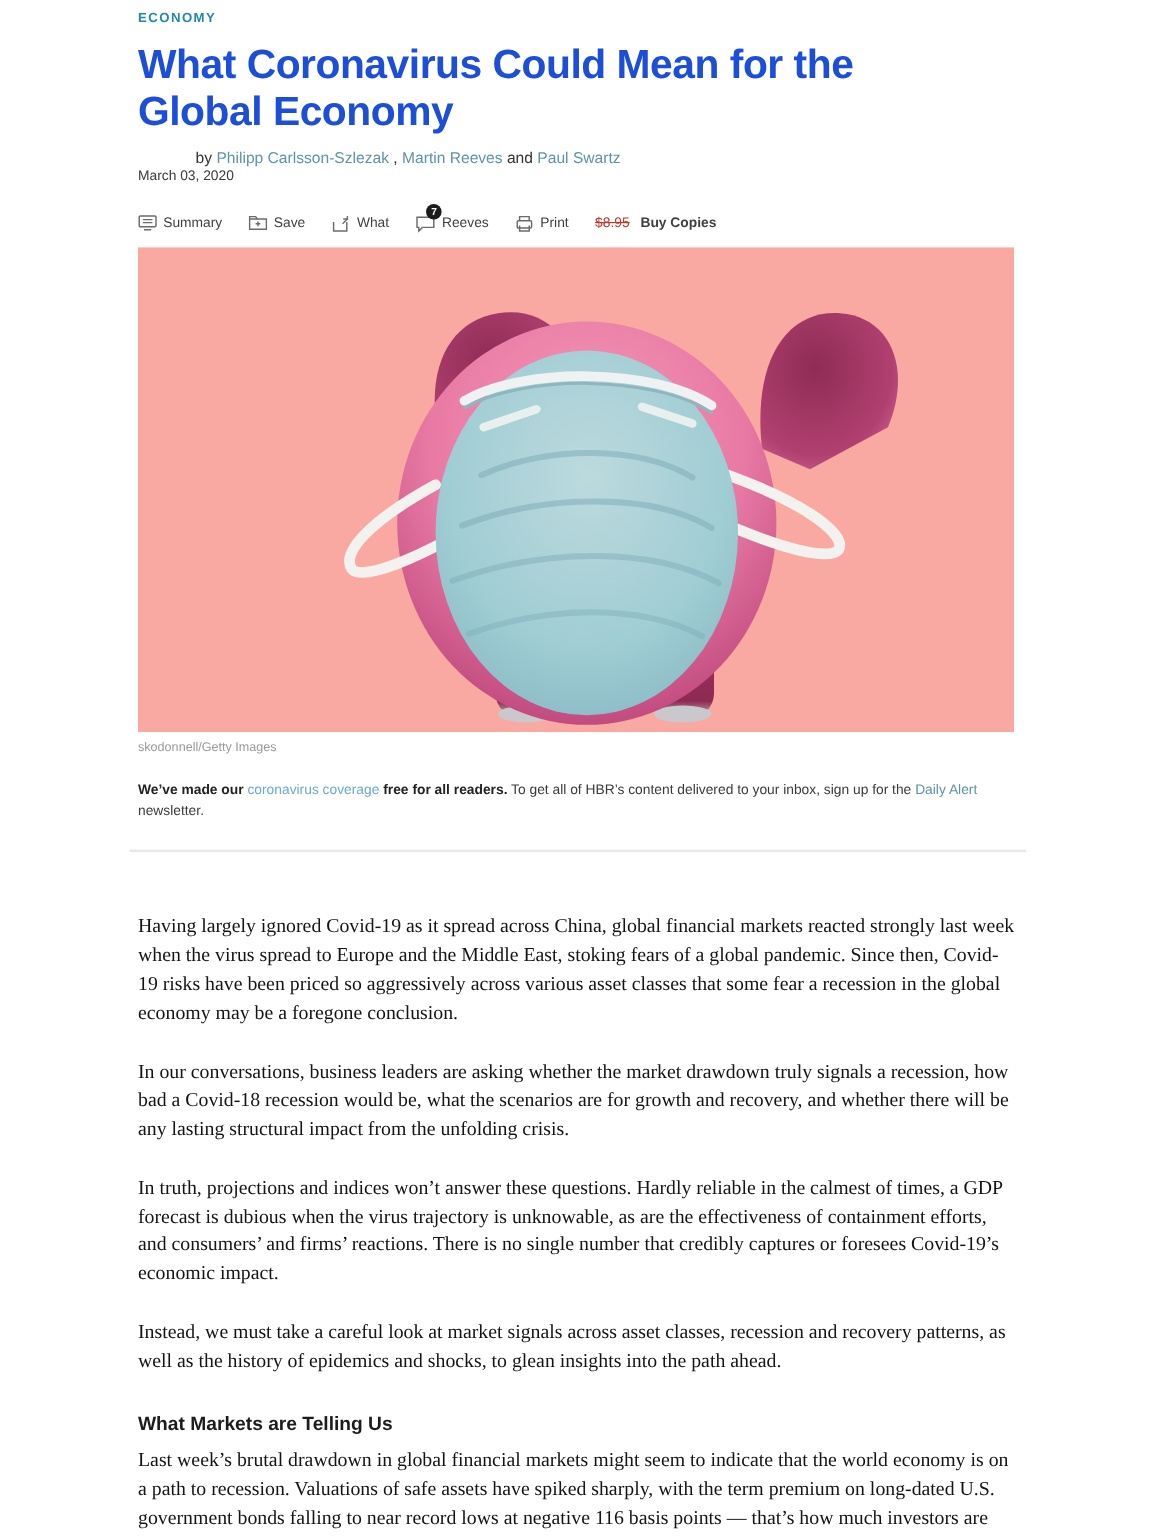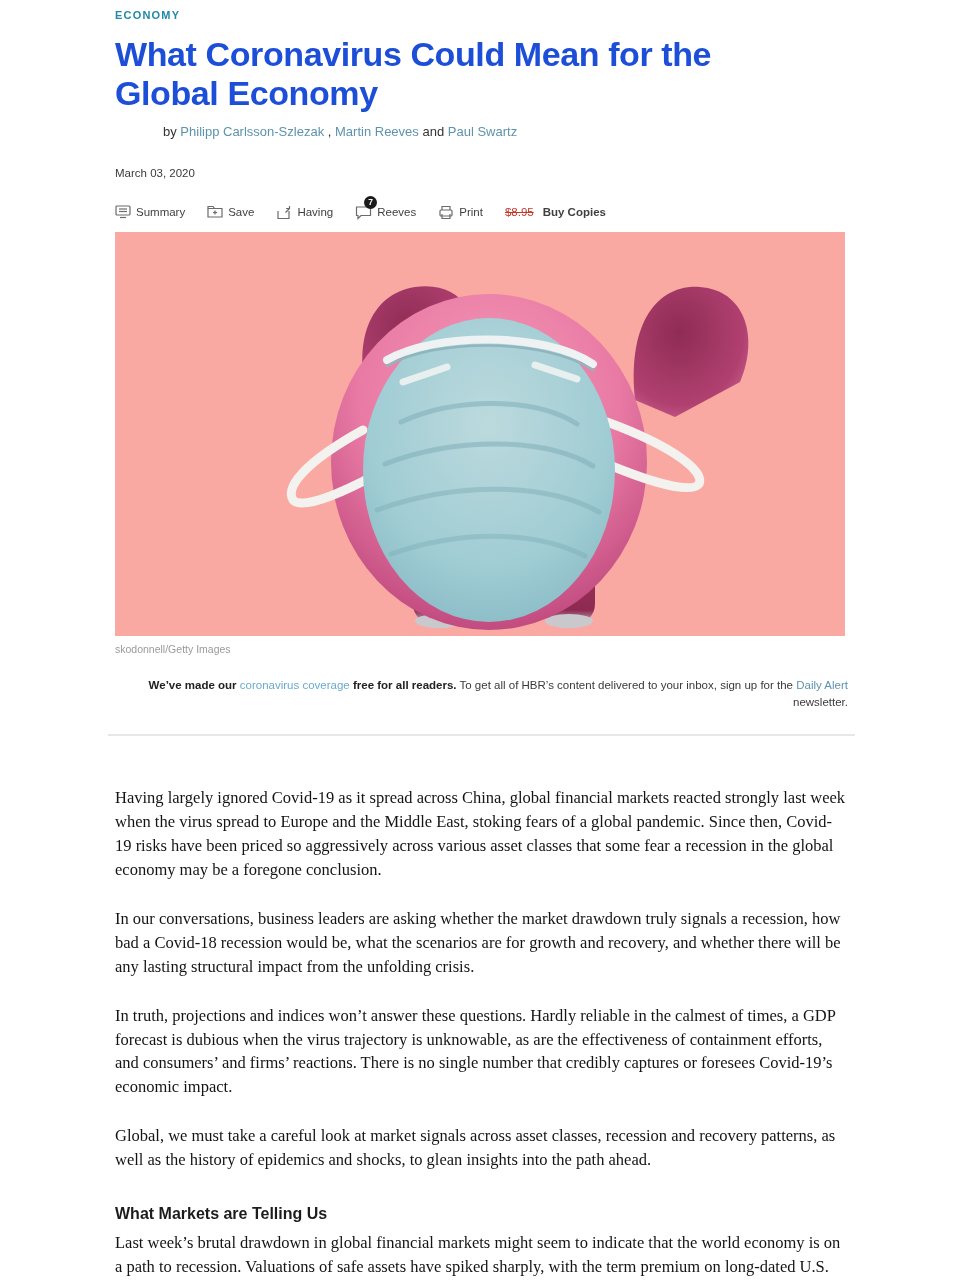--- a/index.html
+++ b/index.html
@@ -8,37 +8,37 @@
   .page { width:733px; margin-left:115px; padding-top:9px; }
 
   .category { font-size:11px; font-weight:bold; letter-spacing:1.2px; color:#1f89a7; cursor:pointer; }
 
   .title { margin-top:14px; width:660px; font-size:34px; line-height:1.14; font-weight:bold;
            color:#1d4ed8; letter-spacing:-0.4px; }
 
   .byline { margin-top:11px; font-size:13px; color:#333;padding-left:48px; }
   .byline a { color:#5d93ab; text-decoration:none; cursor:pointer; }
 
-  .date { margin-top:28px; font-size:11.5px; color:#3a3a3a; }
+  .date { margin-top:2px; font-size:11.5px; color:#3a3a3a; }
 
   .toolbar { margin-top:26px; display:flex; align-items:center; gap:22px; }
   .tool { display:flex; align-items:center; gap:5px; font-size:11.5px; color:#3f3f3f; cursor:pointer; position:relative; }
   .tool svg { display:block; }
   .badge { position:absolute; top:-9px; left:9px; width:13px; height:13px; border-radius:50%;
            background:#1b1b1b; color:#fff; font-size:8.5px; font-weight:bold;
            display:flex; align-items:center; justify-content:center; }
   .price { color:#c0392b; text-decoration:line-through; font-weight:normal; }
   .buy-label { margin-left:4px; color:#3f3f3f; font-weight:bold; }
 
   .hero { margin-top:12px; width:730px; height:404px; }
   .hero svg { display:block; }
 
   .caption { margin-top:7px; font-size:10.5px; color:#9a9a9a; }
 
-  .notice { margin-top:22px; font-size:11.5px; line-height:1.55; color:#3a3a3a;text-align:right; }
+  .notice { margin-top:22px; font-size:11.5px; line-height:1.55; color:#3a3a3a; }
   .notice b { color:#222; }
   .notice a { text-decoration:none; cursor:pointer; }
   .notice .lnk1 { color:#6aaacd; }
   .notice .lnk2 { color:#5d93ab; }
 
   .divider { margin-top:22px; border-top:2px solid #e7e7e7; width:747px; margin-left:-7px; }
 
   .article { margin-top:50px; font-family:"Liberation Serif", serif; font-size:16.5px;
              line-height:1.45; color:#141414; width:733px; }
   .article p { margin-bottom:25px; }
@@ -93,21 +93,21 @@
     </div>
 
     <div class="tool">
       <span>
         <svg width="16" height="15" viewBox="0 0 16 15" fill="none" stroke="#6b6b6b" stroke-width="1.2">
           <path d="M2 6 L2 13.5 L13 13.5 L13 6"></path>
           <path d="M10 3.5 L13.5 3.5 L13.5 1"></path>
           <line x1="13.5" y1="3.5" x2="9.5" y2="7.5"></line>
         </svg>
       </span>
-      <span>Having</span>
+      <span>What</span>
     </div>
 
     <div class="tool">
       <span>
         <svg width="17" height="15" viewBox="0 0 17 15" fill="none" stroke="#6b6b6b" stroke-width="1.2">
           <path d="M1.5 2 L15.5 2 L15.5 10.5 L6 10.5 L3 13.5 L3 10.5 L1.5 10.5 Z"></path>
         </svg>
       </span>
       <span class="badge">7</span>
       <span>Reeves</span>
@@ -196,18 +196,18 @@
     <a class="lnk2">Daily Alert</a>
     <span>newsletter.</span>
   </div>
 
   <div class="divider"></div>
 
   <div class="article">
     <p>Having largely ignored Covid-19 as it spread across China, global financial markets reacted strongly last week when the virus spread to Europe and the Middle East, stoking fears of a global pandemic. Since then, Covid-19 risks have been priced so aggressively across various asset classes that some fear a recession in the global economy may be a foregone conclusion.</p>
     <p>In our conversations, business leaders are asking whether the market drawdown truly signals a recession, how bad a Covid-18 recession would be, what the scenarios are for growth and recovery, and whether there will be any lasting structural impact from the unfolding crisis.</p>
     <p>In truth, projections and indices won’t answer these questions. Hardly reliable in the calmest of times, a GDP forecast is dubious when the virus trajectory is unknowable, as are the effectiveness of containment efforts, and consumers’ and firms’ reactions. There is no single number that credibly captures or foresees Covid-19’s economic impact.</p>
-    <p>Global, we must take a careful look at market signals across asset classes, recession and recovery patterns, as well as the history of epidemics and shocks, to glean insights into the path ahead.</p>
+    <p>Instead, we must take a careful look at market signals across asset classes, recession and recovery patterns, as well as the history of epidemics and shocks, to glean insights into the path ahead.</p>
     <h3>What Markets are Telling Us</h3>
     <p class="tight">Last week’s brutal drawdown in global financial markets might seem to indicate that the world economy is on a path to recession. Valuations of safe assets have spiked sharply, with the term premium on long-dated U.S. government bonds falling to near record lows at negative 116 basis points — that’s how much investors are willing to pay for the safe harbor of U.S. government debt. As a result, mechanical models of recession risk have ticked higher.</p>
   </div>
 
 </div>
 
 </body></html>

